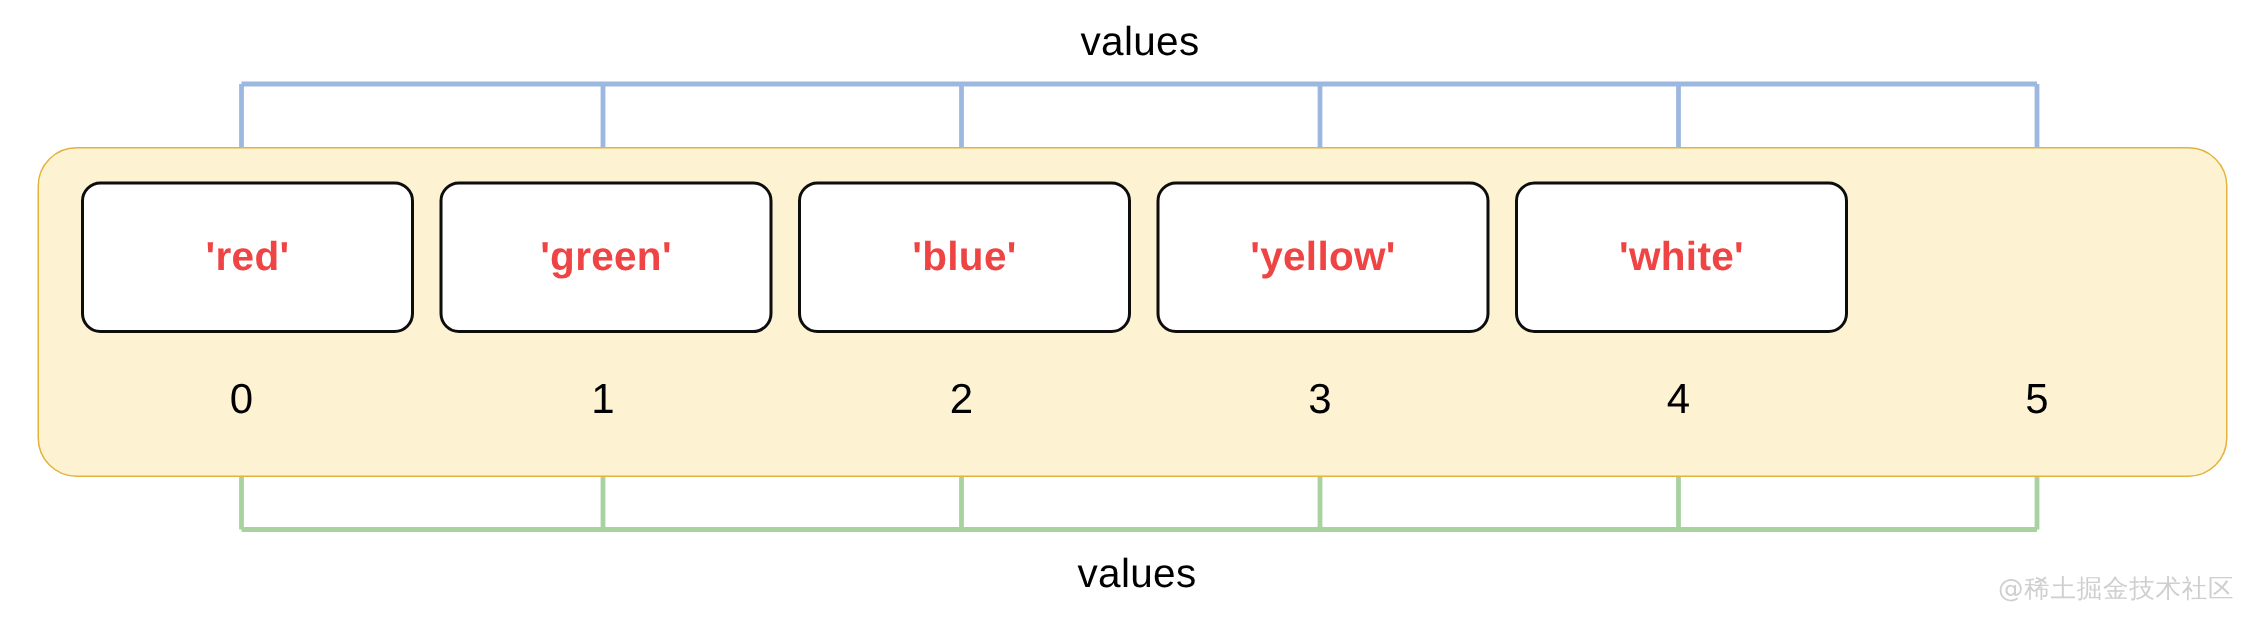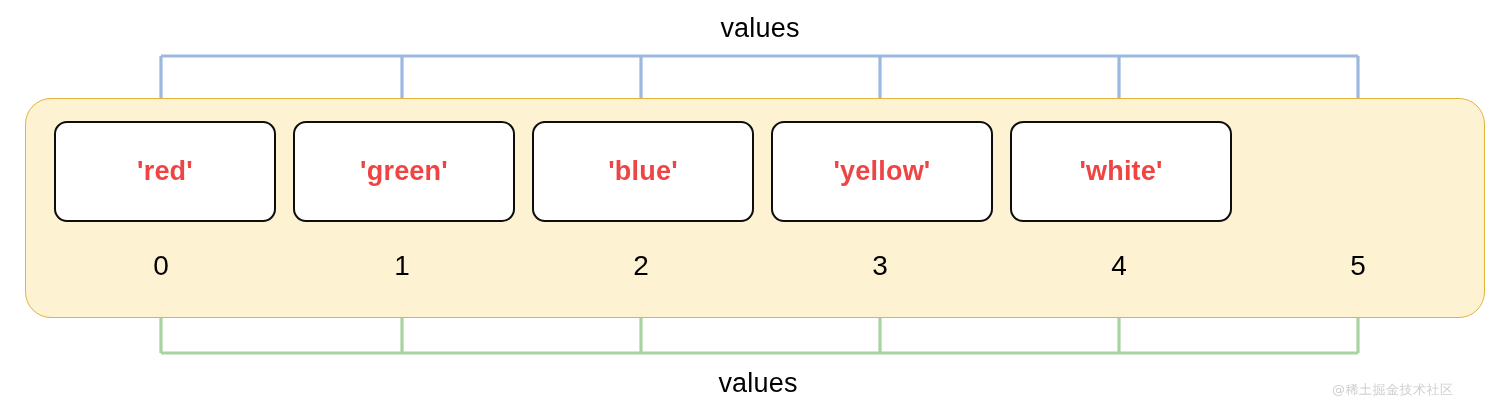--- a/index.html
+++ b/index.html
@@ -81,21 +81,21 @@
     font-size: 28px;
     color: #000000;
     transform: translate(-50%, -50%);
     white-space: nowrap;
   }
   #watermark {
     position: absolute;
     left: 1332px;
     top: 381px;
     font-family: "DejaVu Sans", sans-serif;
-    font-size: 13px;
+    font-size: 17px;
     color: #cfcfcf;
     white-space: nowrap;
     letter-spacing: 0.5px;
   }
 </style>
 </head>
 <body>
 
 <div id="diagram-root">
 

